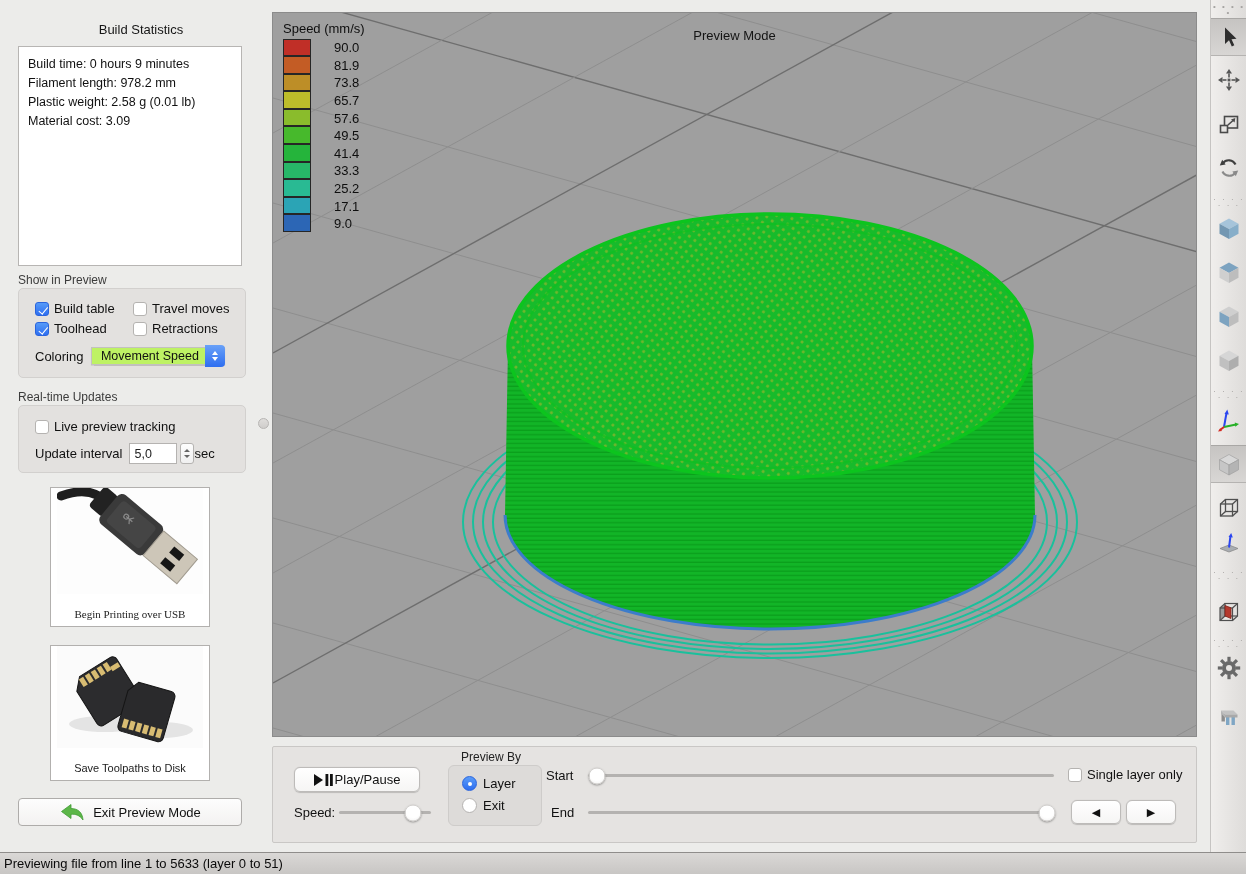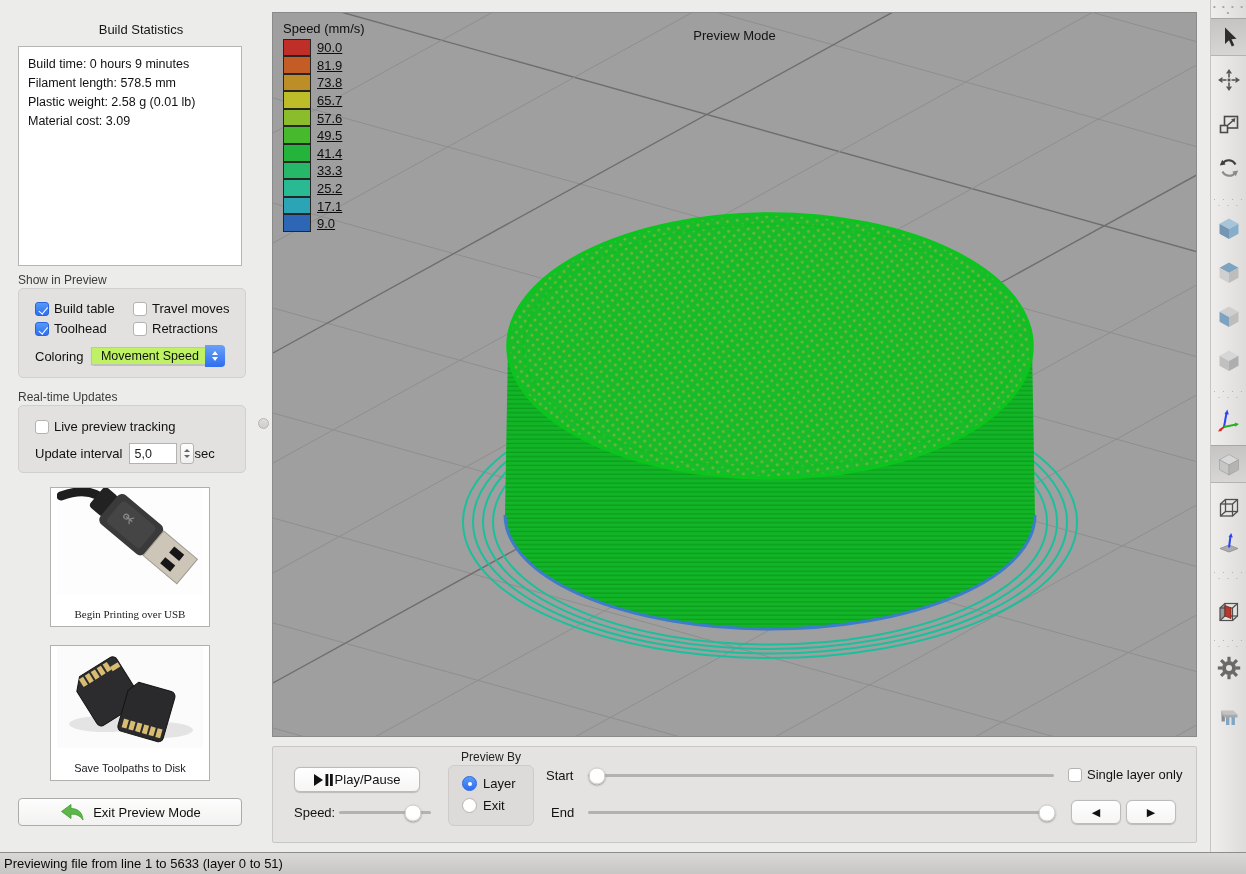--- a/index.html
+++ b/index.html
@@ -75,37 +75,37 @@
 
   
   #viewport { position:absolute; left:272px; top:12px; width:925px; height:725px;
     background:#9f9f9f; border:1px solid #8b8b8b; overflow:hidden; }
   #viewport-title { position:absolute; top:15px; left:0; width:100%; text-align:center;
     font-size:13px; color:#141414; }
   #legend { position:absolute; left:10px; top:8px; }
   #legend-title { font-size:13px; color:#0e0e0e; margin-bottom:3px; }
   .legend-row { display:flex; align-items:center; height:17.6px; }
   .swatch { width:28px; height:17.6px; border:1px solid #262626; margin-top:-1px; flex:none; }
-  .legend-val { font-size:13px; color:#0e0e0e; margin-left:6px;text-decoration:underline; }
+  .legend-val { font-size:13px; color:#0e0e0e; margin-left:23px; }
 
   
   #bottom-bar { position:absolute; left:272px; top:746px; width:925px; height:97px;
     background:#e5e3e1; border:1px solid #c9c7c5; border-radius:2px; }
   .mac-btn { position:absolute; background:linear-gradient(#ffffff,#f6f5f4); border:1px solid #bdbbb9;
     border-radius:6px; display:flex; align-items:center; justify-content:center;
     font-size:13px; color:#111; box-shadow:0 0.5px 1px rgba(0,0,0,.18); }
   #play-btn { left:21px; top:20px; width:126px; height:25px; gap:2px; }
   .lbl { position:absolute; font-size:13px; color:#111; }
   .slider { position:absolute; height:17px; }
   .slider .track { position:absolute; left:0; right:0; top:7px; height:3px; background:#b4b2b0; border-radius:2px; }
   .slider .thumb { position:absolute; top:8.5px; width:17px; height:17px; border-radius:50%;
     background:radial-gradient(circle at 50% 35%, #ffffff 55%, #f0efee); border:1px solid #d2d0ce;
     box-shadow:0 1px 2px rgba(0,0,0,.35); transform:translate(-50%,-50%); }
   #previewby-label { left:175px; top:3px; width:86px; text-align:center; font-size:12px; color:#222; }
-  #previewby-box { position:absolute; left:175px; top:18px; width:86px; height:61px;
+  #previewby-box { position:absolute; left:175px; top:18px; width:94px; height:61px;
     background:#dddbd9; border:1px solid #cecccA; border-radius:6px;padding-left:24px; }
   #previewby-box .radio-col { position:absolute; left:13px; top:10px; display:flex;
     flex-direction:column; gap:7px; }
   #single-layer-row { position:absolute; left:795px; top:20px; display:flex; align-items:center;
     font-size:13px; color:#111; white-space:nowrap; }
   #back-btn { left:798px; top:53px; width:50px; height:24px; font-size:11px; }
   #fwd-btn  { left:853px; top:53px; width:50px; height:24px; font-size:11px; }
 
   
   #toolbar { position:absolute; left:1210px; top:0; width:36px; height:852px;
@@ -124,21 +124,21 @@
 </style>
 </head>
 <body>
 
 <div id="left-panel">
   <div class="panel-title">Build Statistics</div>
 
   <div id="stats-box">
 
   <div>Build time: 0 hours 9 minutes</div>
-      <div>Filament length: 578.5 mm</div>
+      <div>Filament length: 978.2 mm</div>
       <div>Plastic weight: 2.58 g (0.01 lb)</div>
       <div>Material cost: 3.09</div>
     </div>
 
   <div class="section-label" style="left:18px; top:273px;">Show in Preview</div>
   <div id="show-group" class="groupbox">
     <div class="cb-grid">
 
         <label class="cb-row">
           <span class="cb on"></span>

